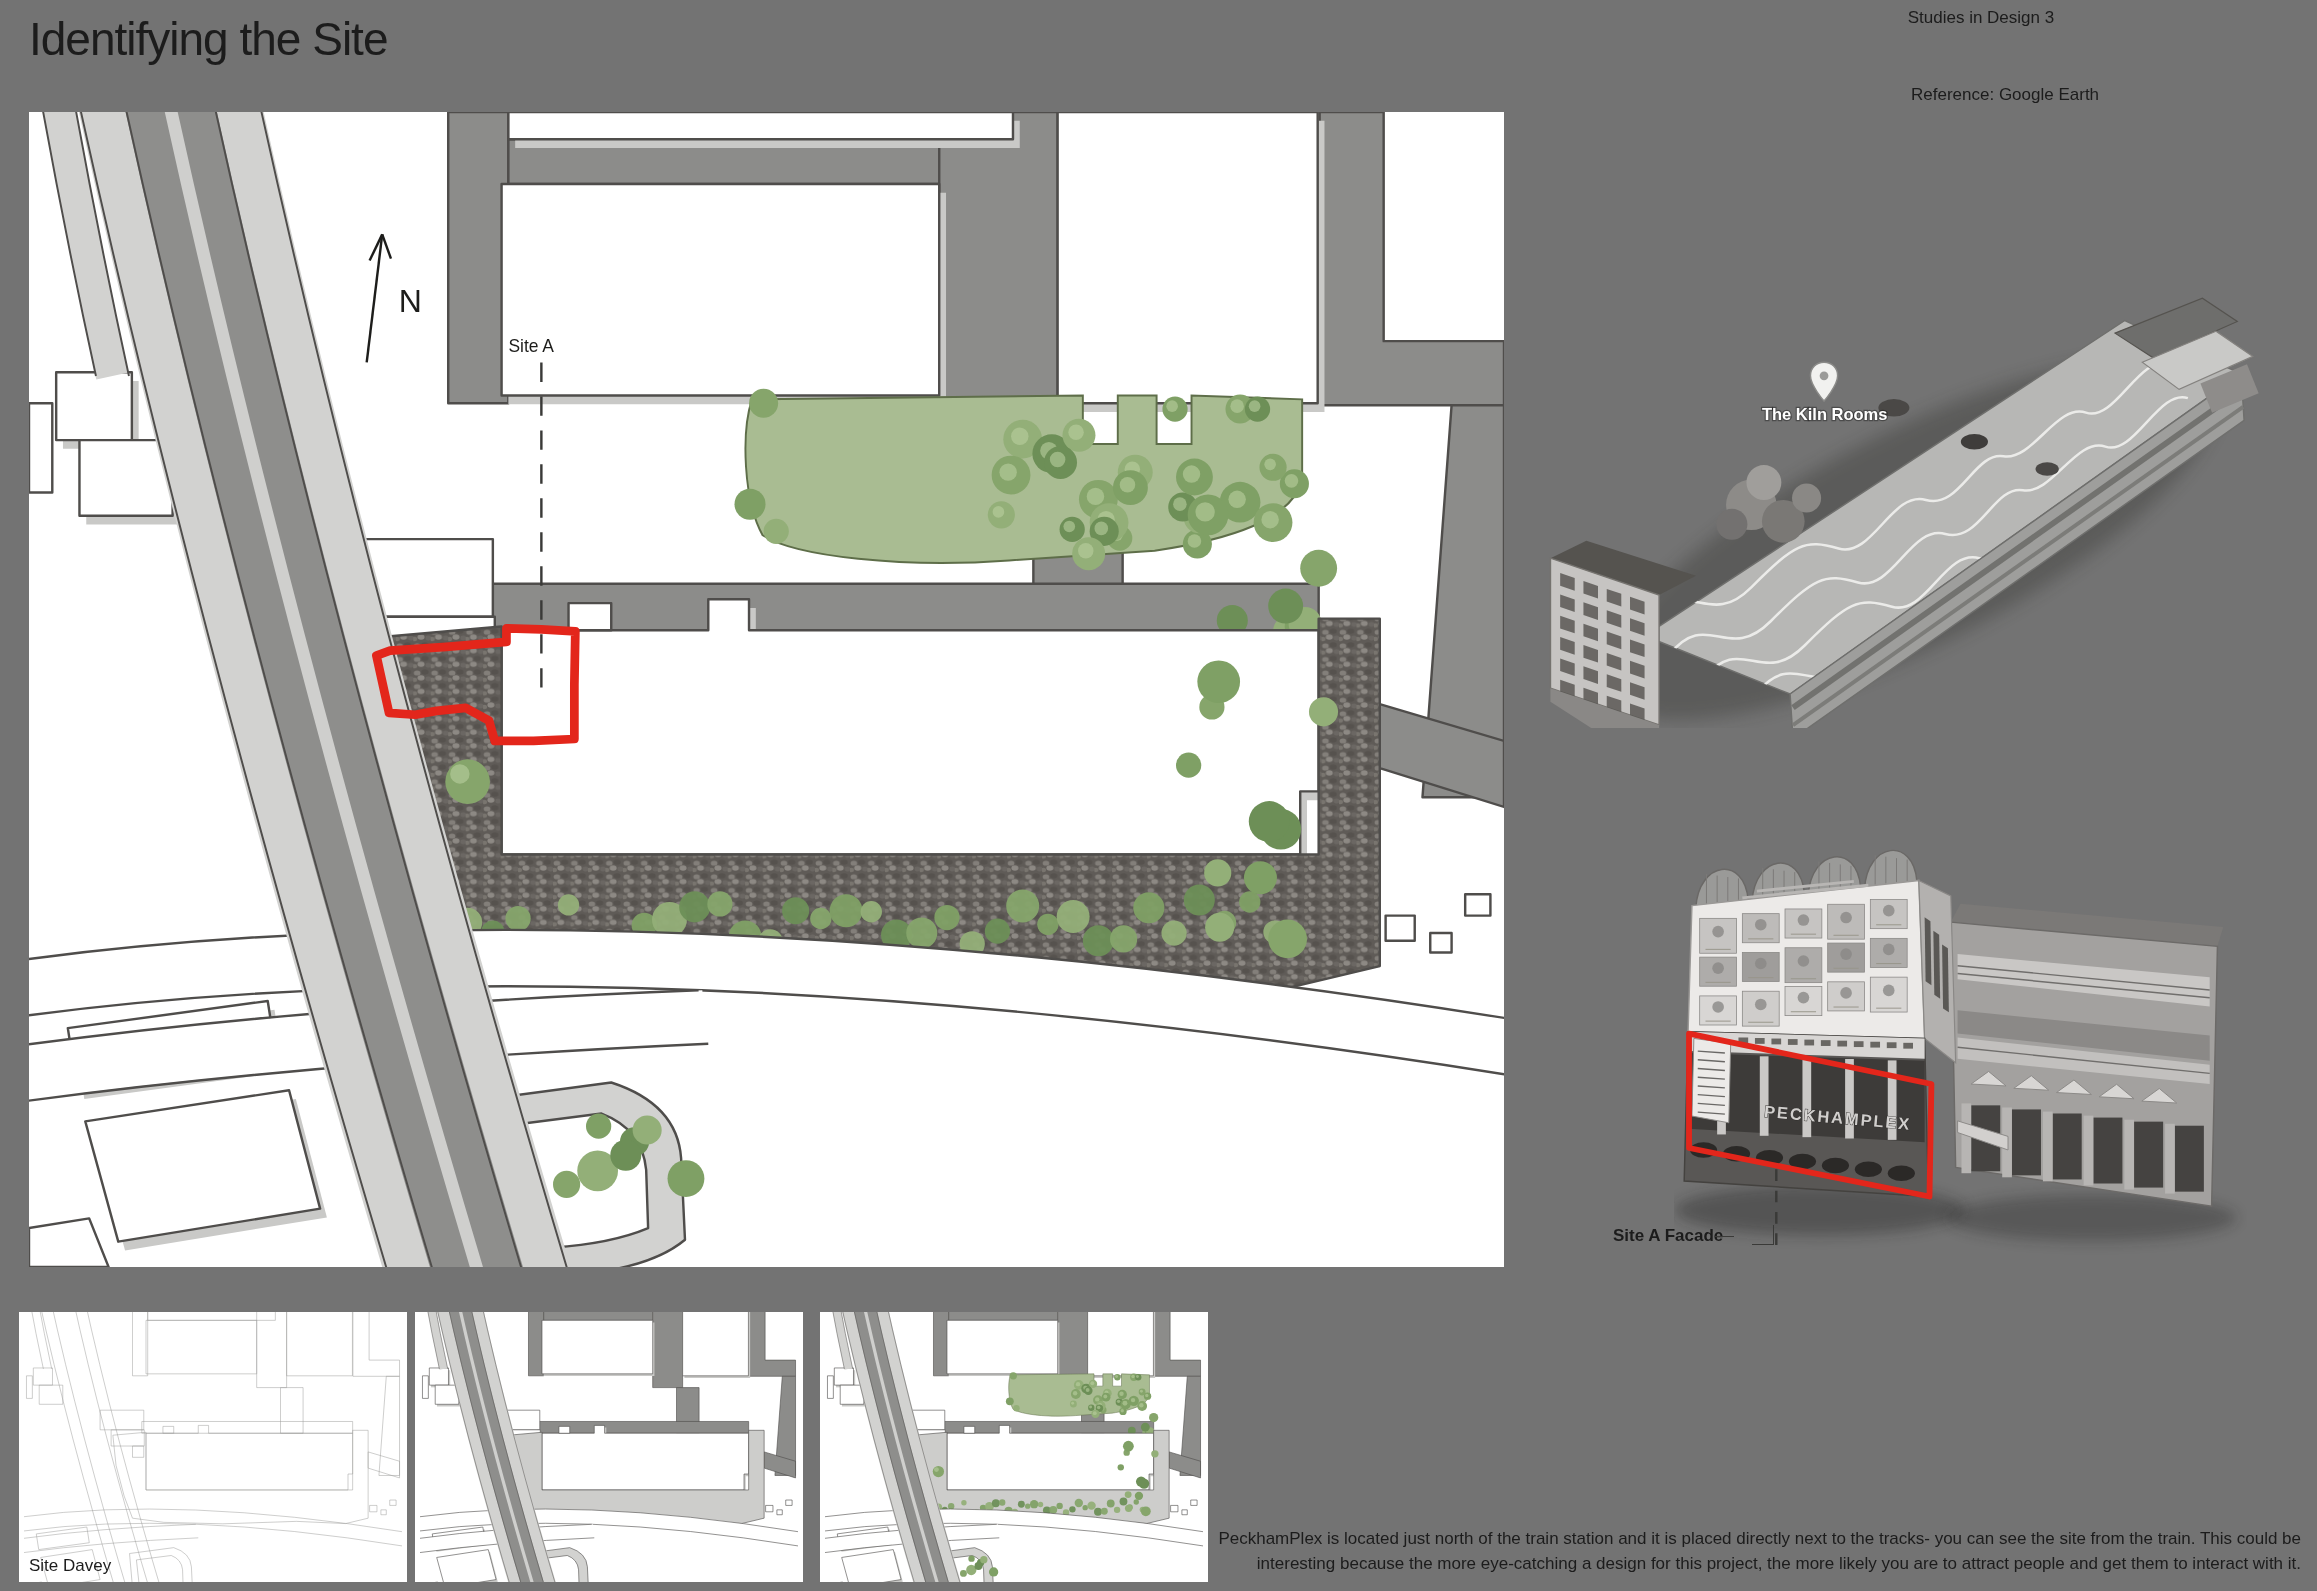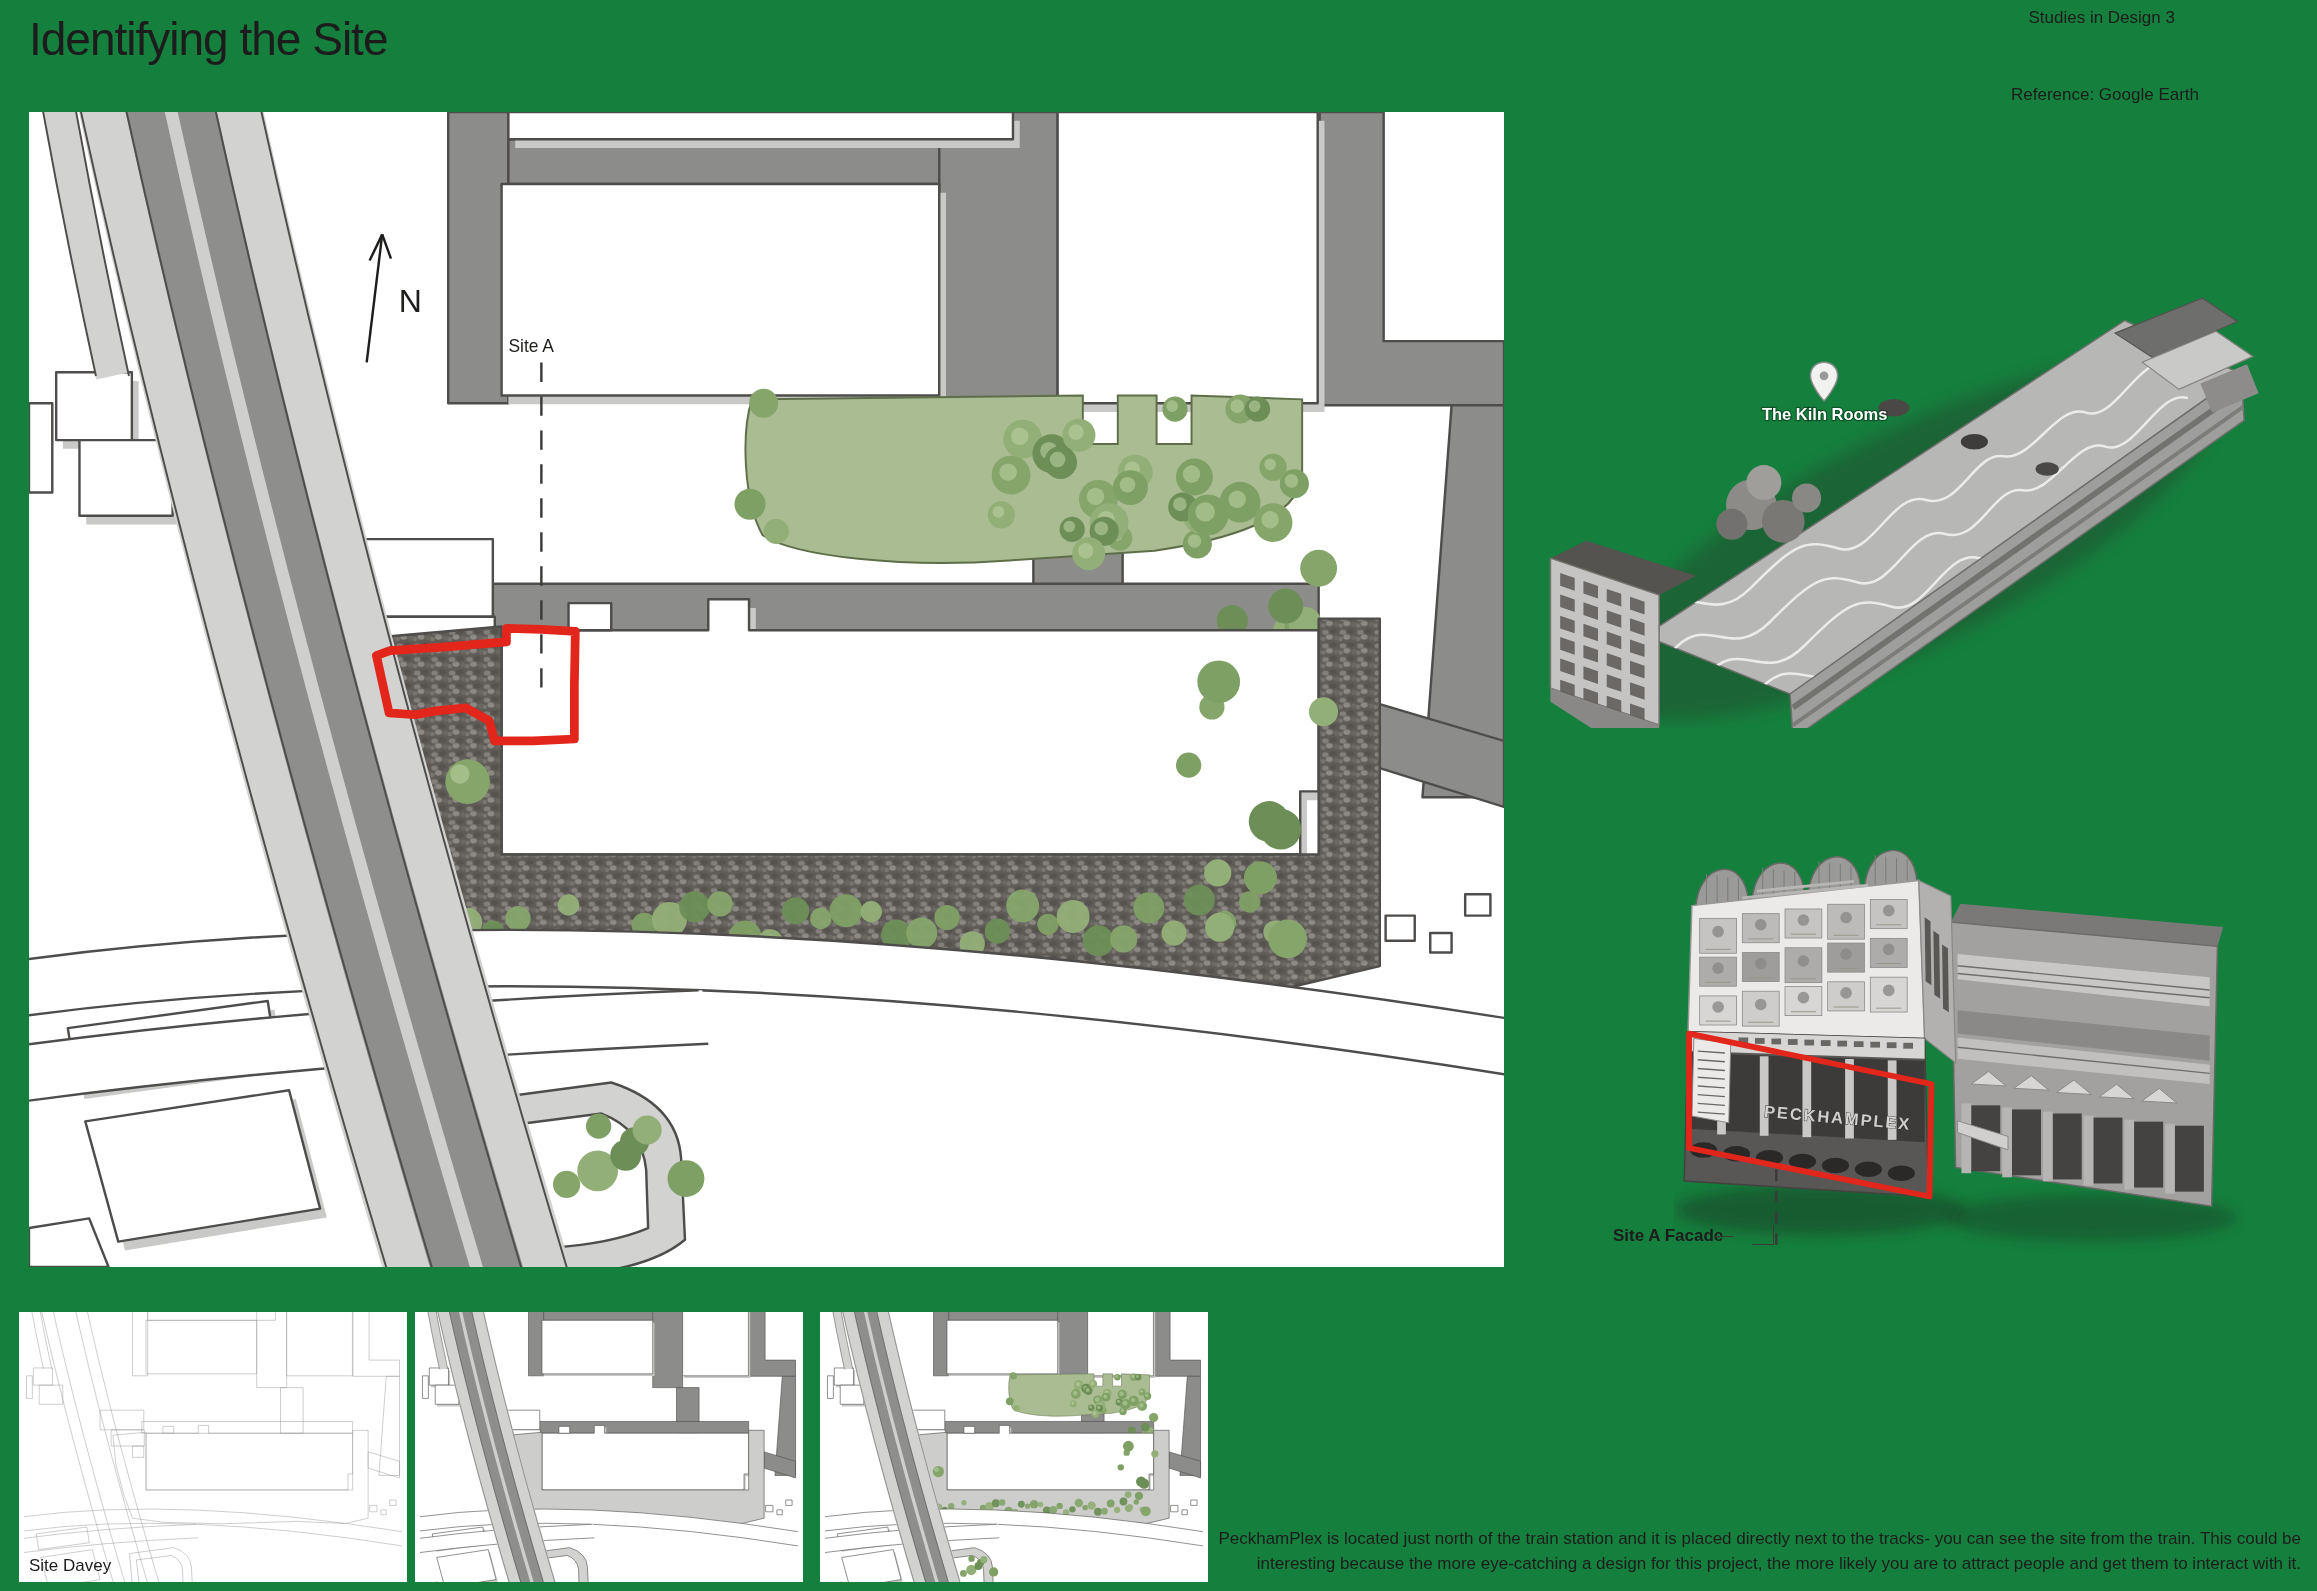--- a/index.html
+++ b/index.html
@@ -1,21 +1,21 @@
 <!DOCTYPE html>
 <html><head>
 <meta charset="utf-8">
 <style>
   html,body{margin:0;padding:0;background:#ffffff;}
-  .page{position:relative;width:2317px;height:1591px;background:#15803d;overflow:hidden;
+  .page{position:relative;width:2317px;height:1591px;background:#737373;overflow:hidden;
         font-family:"Liberation Sans","DejaVu Sans",sans-serif;color:#1c1c1c;}
   .abs{position:absolute;}
   .page-title{font-size:46px;font-weight:400;letter-spacing:-1px;}
   .small-text{font-size:17px;font-weight:400;}
-  .right-text{text-align:center;}
+  .right-text{text-align:left;}
   .caption{font-size:17px;line-height:1.45;text-align:right;}
   .map-box{background:#ffffff;}
   .map-box svg{display:block;width:100%;height:100%;}
   .photo-svg{display:block;}
   .lbl-dash{border-top:1.9px solid #3a3a38;width:19.4px;height:0;}
   .lbl-bracket{border-right:1.9px solid #3a3a38;border-bottom:1.9px solid #3a3a38;width:21.3px;height:19.4px;}
 </style>
 </head>
 <body>
 

